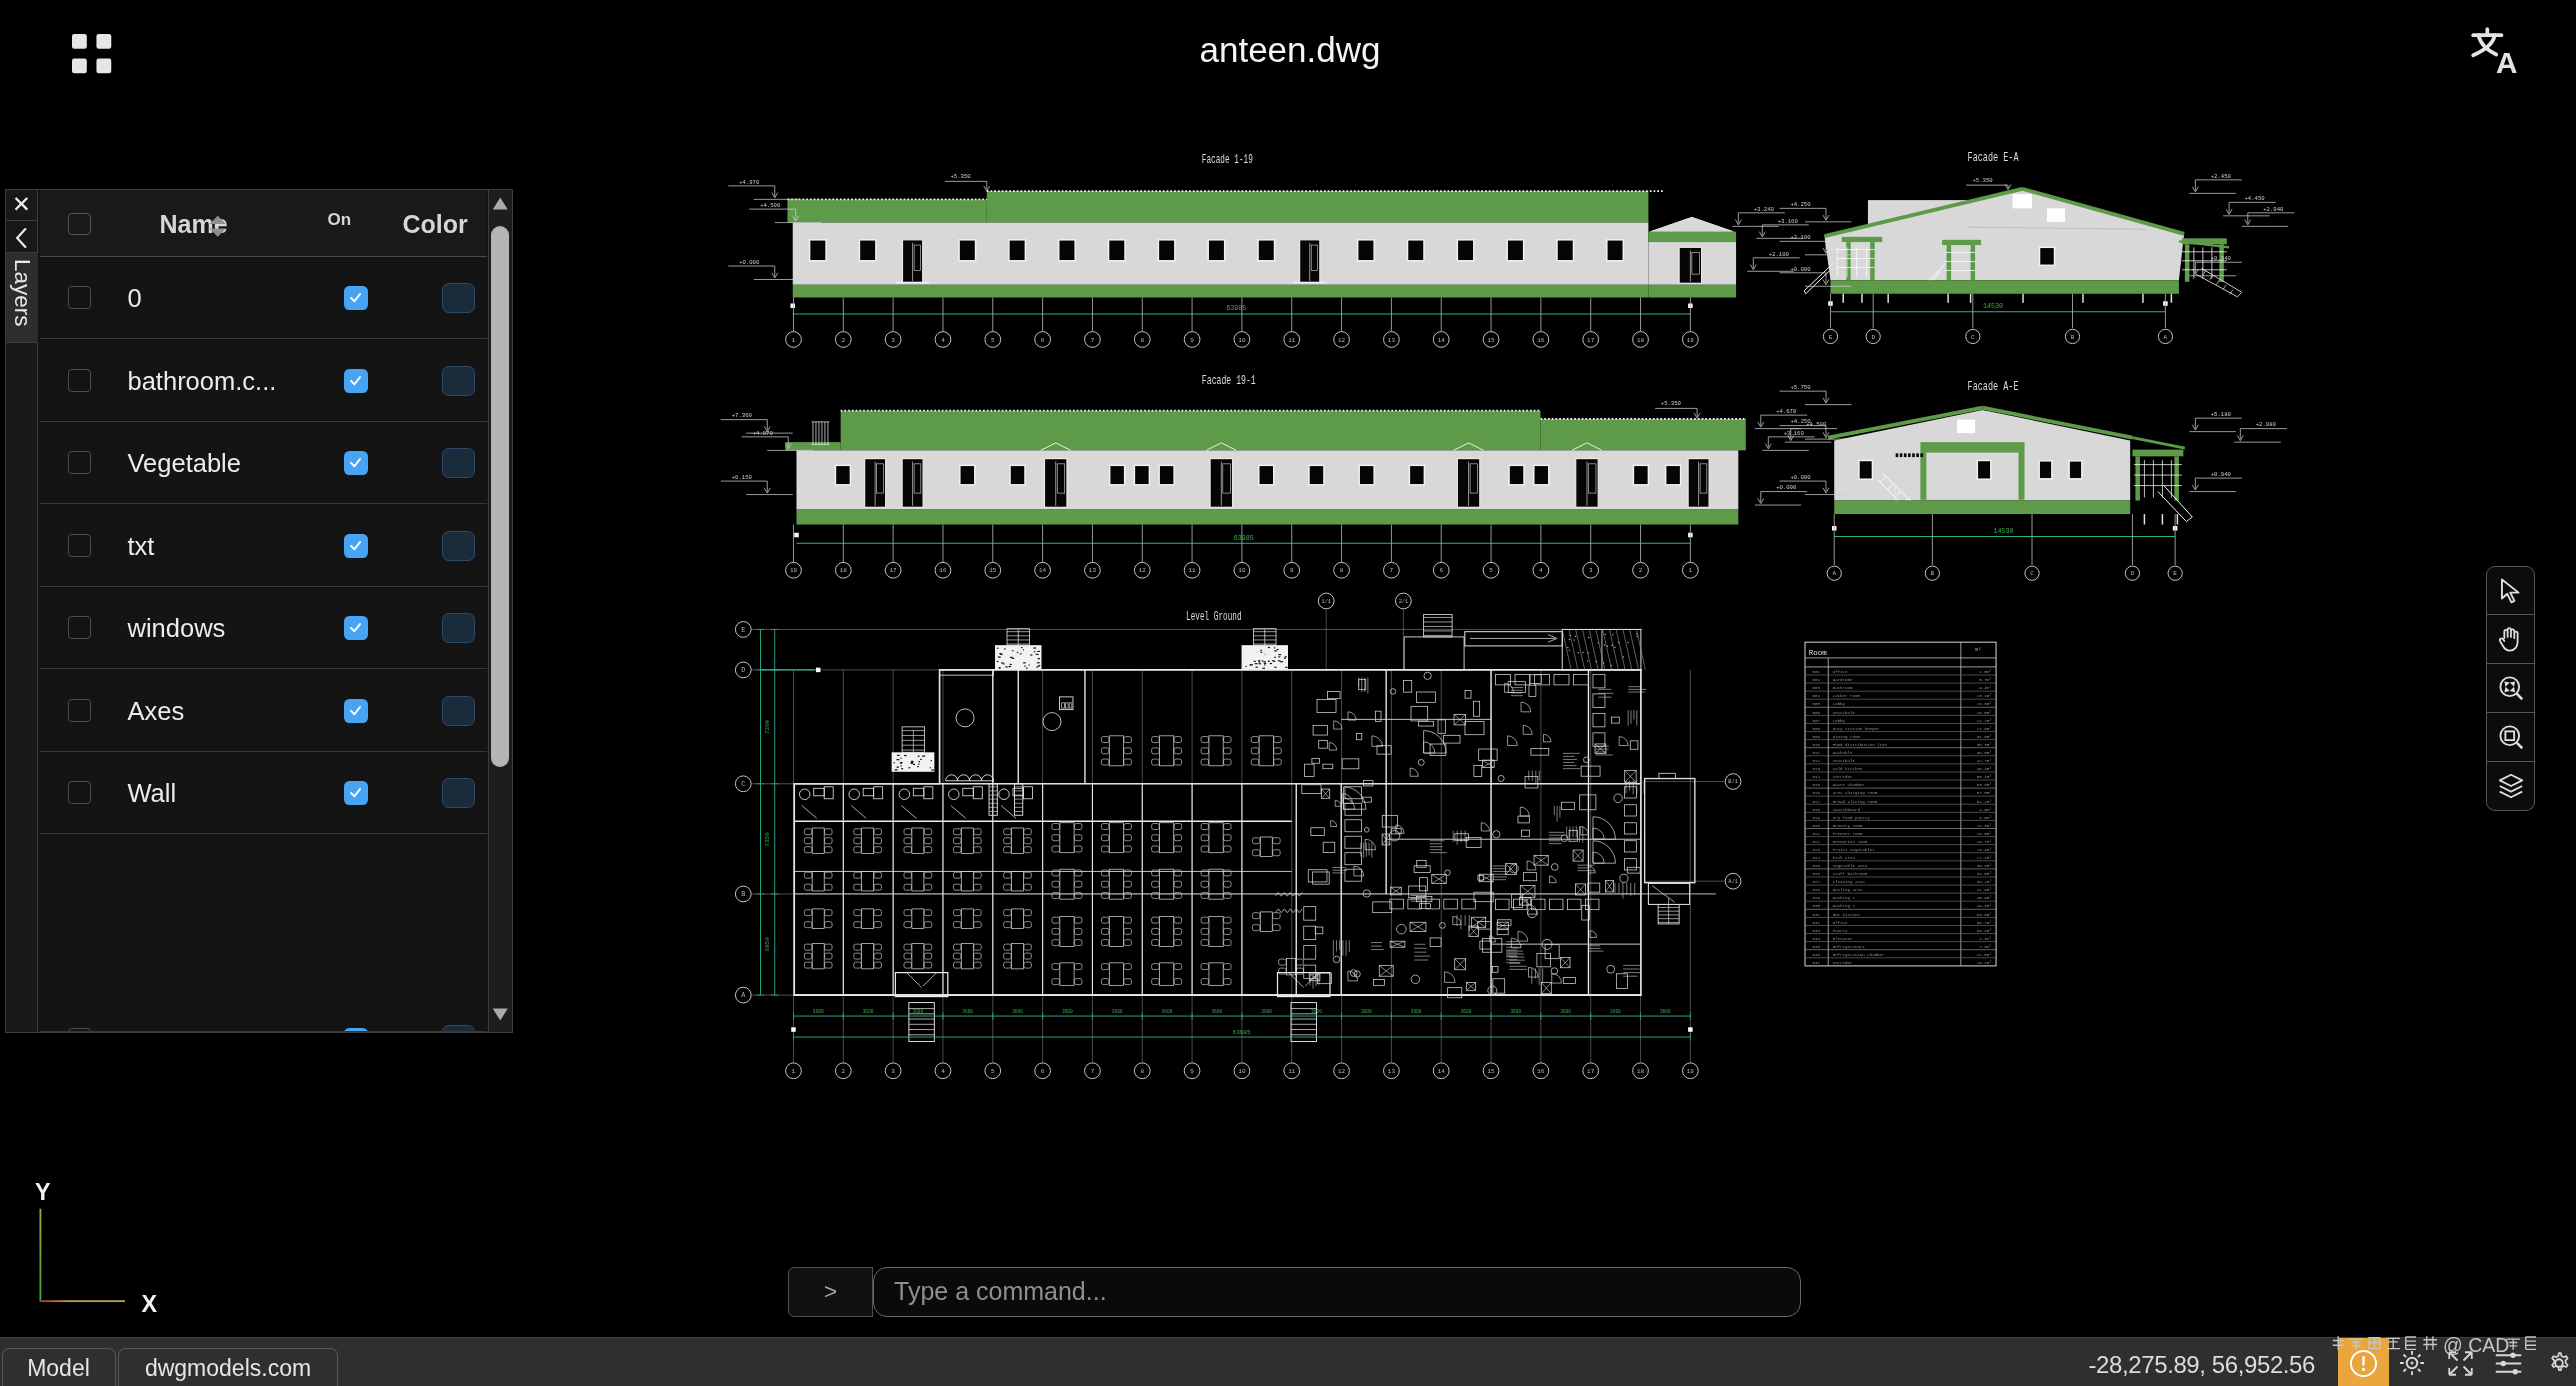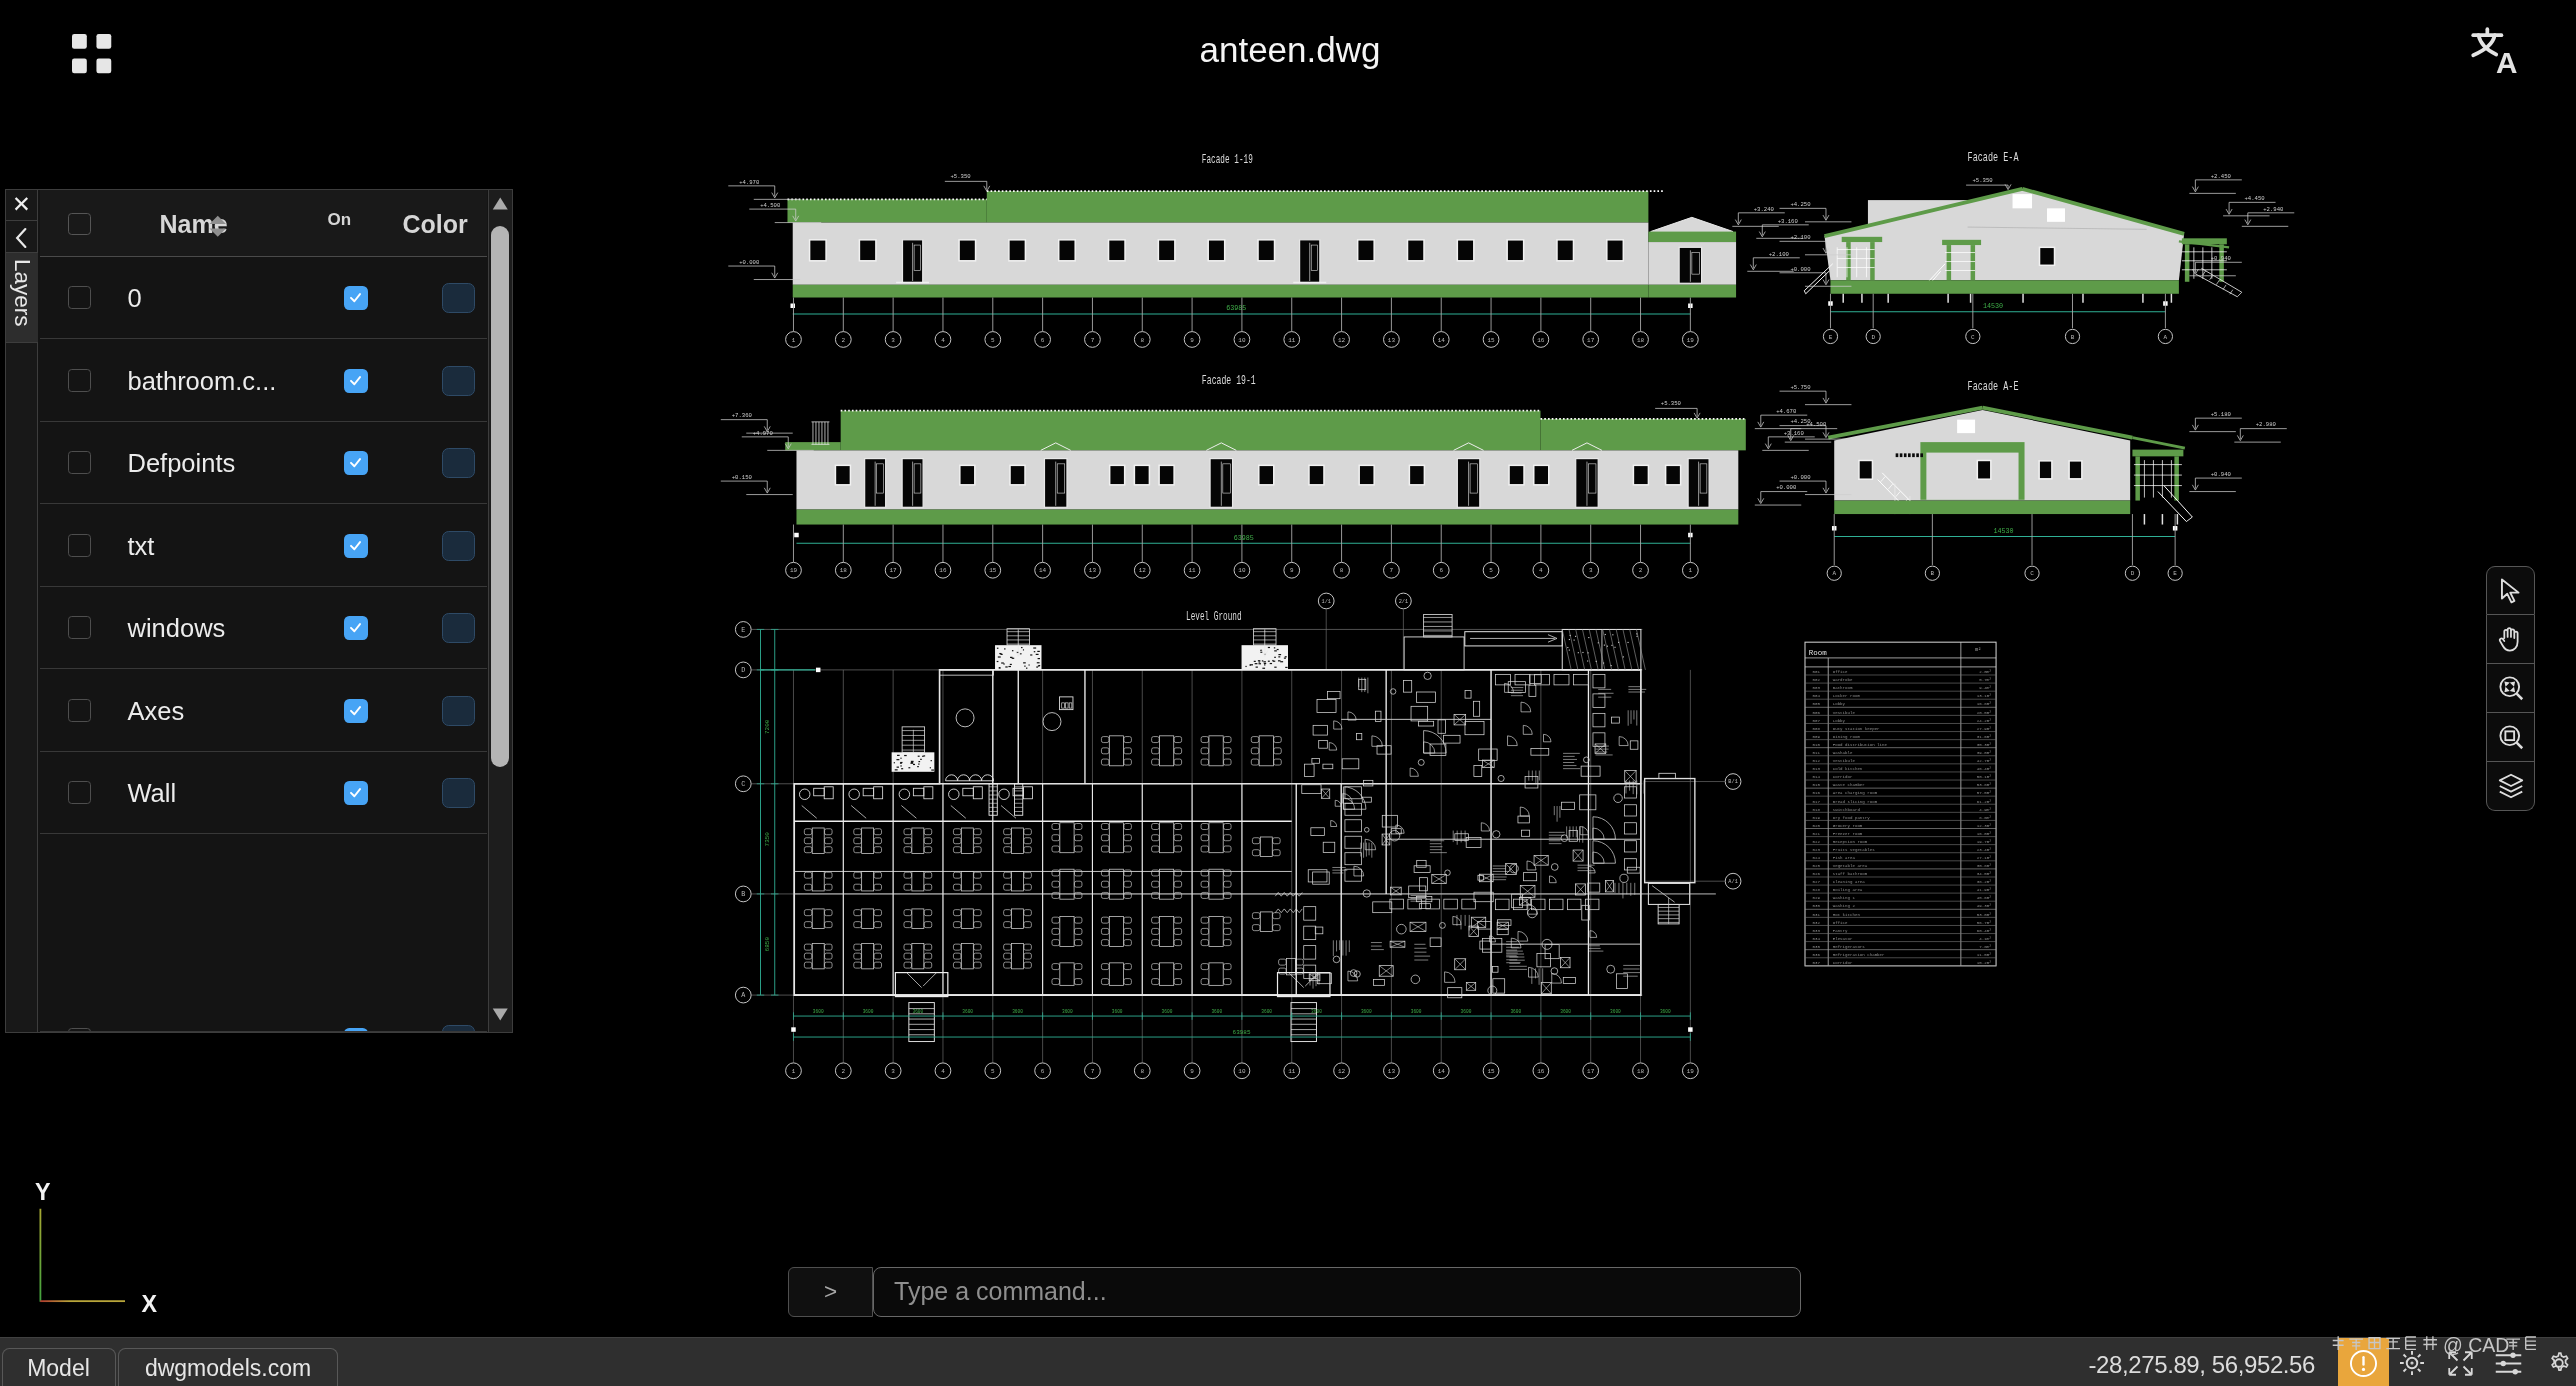--- a/index.html
+++ b/index.html
@@ -48,21 +48,21 @@
   display:flex; align-items:center; justify-content:center; }
 .rbtn:first-child { border-top:1.5px solid #565656; border-radius:9px 9px 0 0; }
 .rbtn:last-child { border-radius:0 0 9px 9px; }
 
 
 #cmdwrap { position:absolute; left:788px; top:1267px; width:1012px; height:50px; }
 #cmdbtn { position:absolute; left:0; top:0; width:85px; height:50px; background:#101010;
   border:1.5px solid #4f4f4f; border-radius:6px 0 0 6px; color:#a8a8a8; font-size:22.5px;
   text-align:center; line-height:47px; }
 #cmdinput { position:absolute; left:85px; top:0; width:928px; height:50px; background:#0a0a0a;
-  border:1.5px solid #686868; border-radius:8px; color:#8f8f8f; font-size:25px; line-height:47px;
+  border:1.5px solid #686868; border-radius:14px; color:#8f8f8f; font-size:25px; line-height:47px;
   padding-left:20px; }
 
 
 #statusbar { position:absolute; left:0; top:1337px; width:2576px; height:50px; background:#2f2f2f;
   border-top:0.7px solid #404040; }
 .sbtab { position:absolute; top:9.7px; height:40px; background:#2f2f2f; border:1.5px solid #585858;
   border-bottom:none; border-radius:7.5px 7.5px 0 0; color:#e6e6e6; font-size:23px; text-align:center; }
 #coords { position:absolute; right:261px; top:12.7px; color:#dcdcdc; font-size:24px; letter-spacing:-0.4px; }
 #warnbtn { position:absolute; left:2338px; top:0; width:51px; height:50px; background:#e9a63c; }
 .sicon { position:absolute; top:0px; width:48px; height:50px; display:flex; align-items:center;
@@ -1982,21 +1982,21 @@
   <div class="lchk"></div>
   <div class="lname">bathroom.c...</div>
   <div class="lon"><svg width="15" height="15" viewBox="0 0 20 20">
             <path d="M4 10.5 L8.5 15 L16 5.5" stroke="#fff" stroke-width="2.6" fill="none" stroke-linecap="round" stroke-linejoin="round"></path>
           </svg></div>
   <div class="lcolor"></div>
 </div>
 
 <div class="lrow" style="top:232px">
   <div class="lchk"></div>
-  <div class="lname">Defpoints</div>
+  <div class="lname">Vegetable</div>
   <div class="lon"><svg width="15" height="15" viewBox="0 0 20 20">
             <path d="M4 10.5 L8.5 15 L16 5.5" stroke="#fff" stroke-width="2.6" fill="none" stroke-linecap="round" stroke-linejoin="round"></path>
           </svg></div>
   <div class="lcolor"></div>
 </div>
 
 <div class="lrow" style="top:315px">
   <div class="lchk"></div>
   <div class="lname">txt</div>
   <div class="lon"><svg width="15" height="15" viewBox="0 0 20 20">

